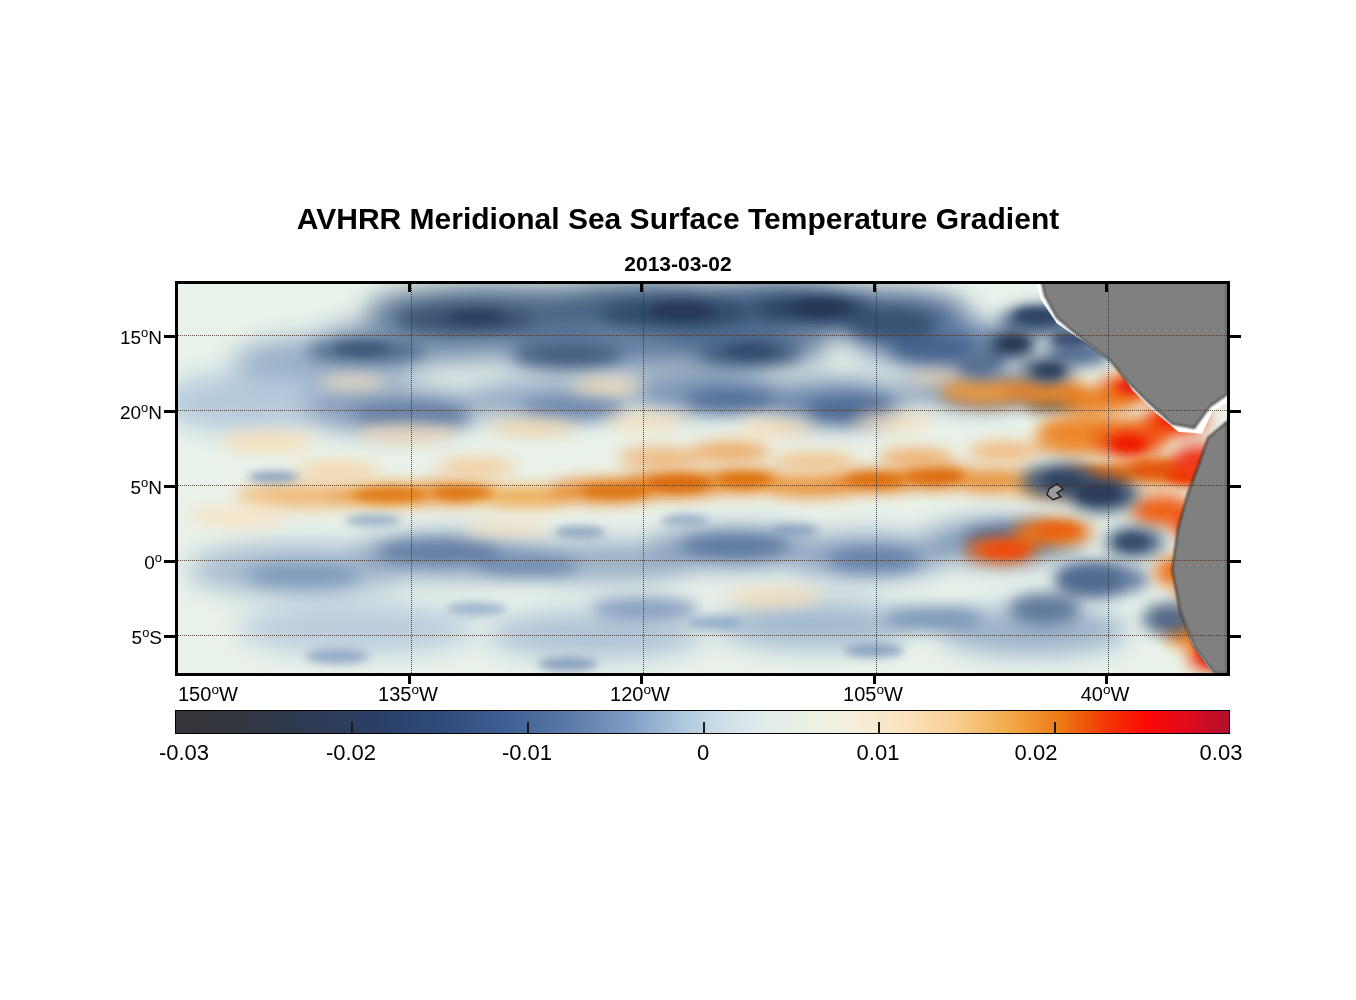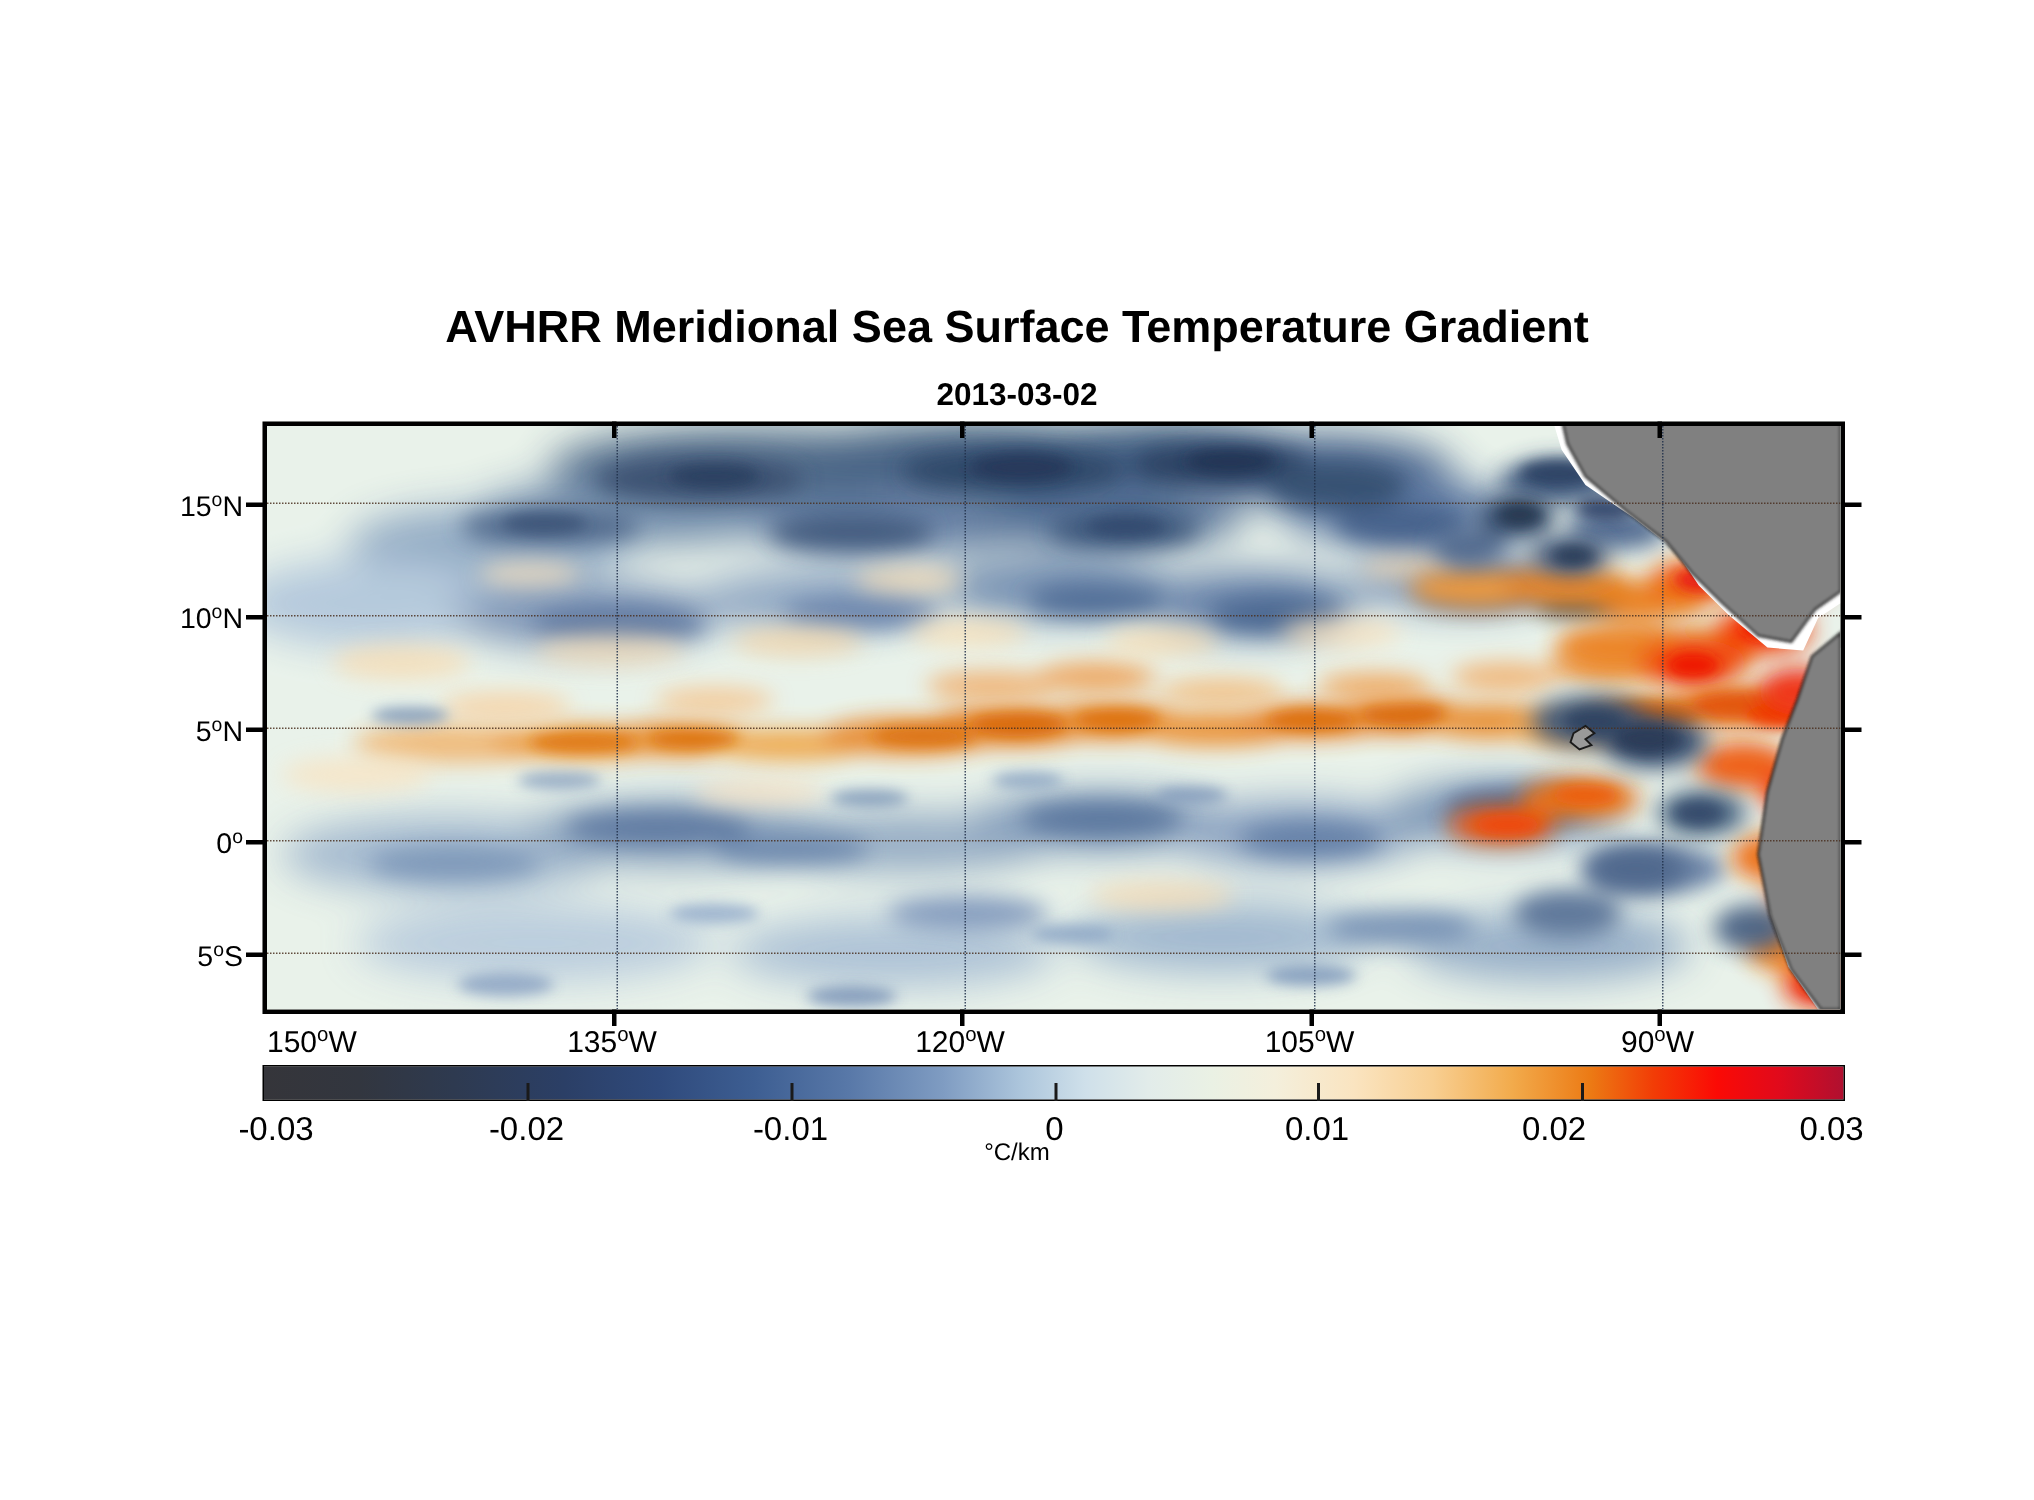--- a/index.html
+++ b/index.html
@@ -418,21 +418,21 @@
 
   <div class="ytick" style="top:335px"></div>
   <div class="ytick-r" style="top:335px"></div>
   <div class="ylabel" style="top:325px">
     <span>15</span><span class="deg">o</span><span>N</span>
   </div>
 
   <div class="ytick" style="top:410px"></div>
   <div class="ytick-r" style="top:410px"></div>
   <div class="ylabel" style="top:400px">
-    <span>10</span><span class="deg">o</span><span>N</span>
+    <span>20</span><span class="deg">o</span><span>N</span>
   </div>
 
   <div class="ytick" style="top:485px"></div>
   <div class="ytick-r" style="top:485px"></div>
   <div class="ylabel" style="top:475px">
     <span>5</span><span class="deg">o</span><span>N</span>
   </div>
 
   <div class="ytick" style="top:560px"></div>
   <div class="ytick-r" style="top:560px"></div>
@@ -461,34 +461,33 @@
   <div class="xlabel" style="left:408px">
     <span>135</span><span class="deg">o</span><span>W</span>
   </div>
   <div class="xlabel" style="left:640px">
     <span>120</span><span class="deg">o</span><span>W</span>
   </div>
   <div class="xlabel" style="left:873px">
     <span>105</span><span class="deg">o</span><span>W</span>
   </div>
   <div class="xlabel" style="left:1105px">
-    <span>90</span><span class="deg">o</span><span>W</span>
+    <span>40</span><span class="deg">o</span><span>W</span>
   </div>
 
   <div id="cbar"></div>
 
   <div class="cbtick" style="left:351px"></div>
   <div class="cbtick" style="left:527px"></div>
   <div class="cbtick" style="left:703px"></div>
   <div class="cbtick" style="left:878px"></div>
   <div class="cbtick" style="left:1054px"></div>
 
   <div class="cblabel" style="left:184px">-0.03</div>
   <div class="cblabel" style="left:351px">-0.02</div>
   <div class="cblabel" style="left:527px">-0.01</div>
   <div class="cblabel" style="left:703px">0</div>
   <div class="cblabel" style="left:878px">0.01</div>
   <div class="cblabel" style="left:1036px">0.02</div>
   <div class="cblabel" style="left:1221px">0.03</div>
 
-  <div id="cbunit">°C/km</div>
 
 </div>
 
 </body></html>

